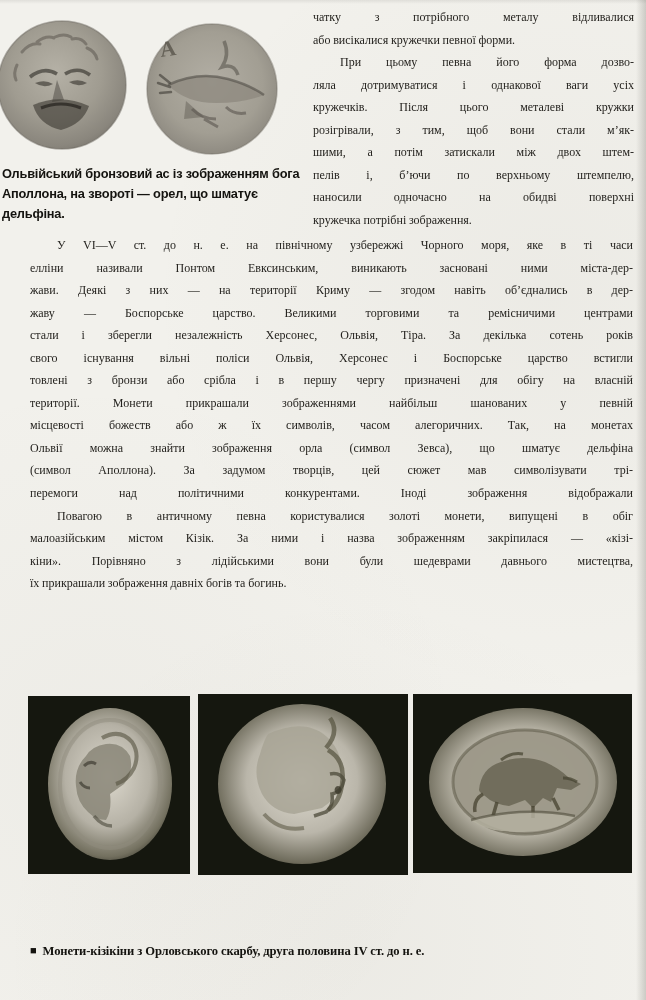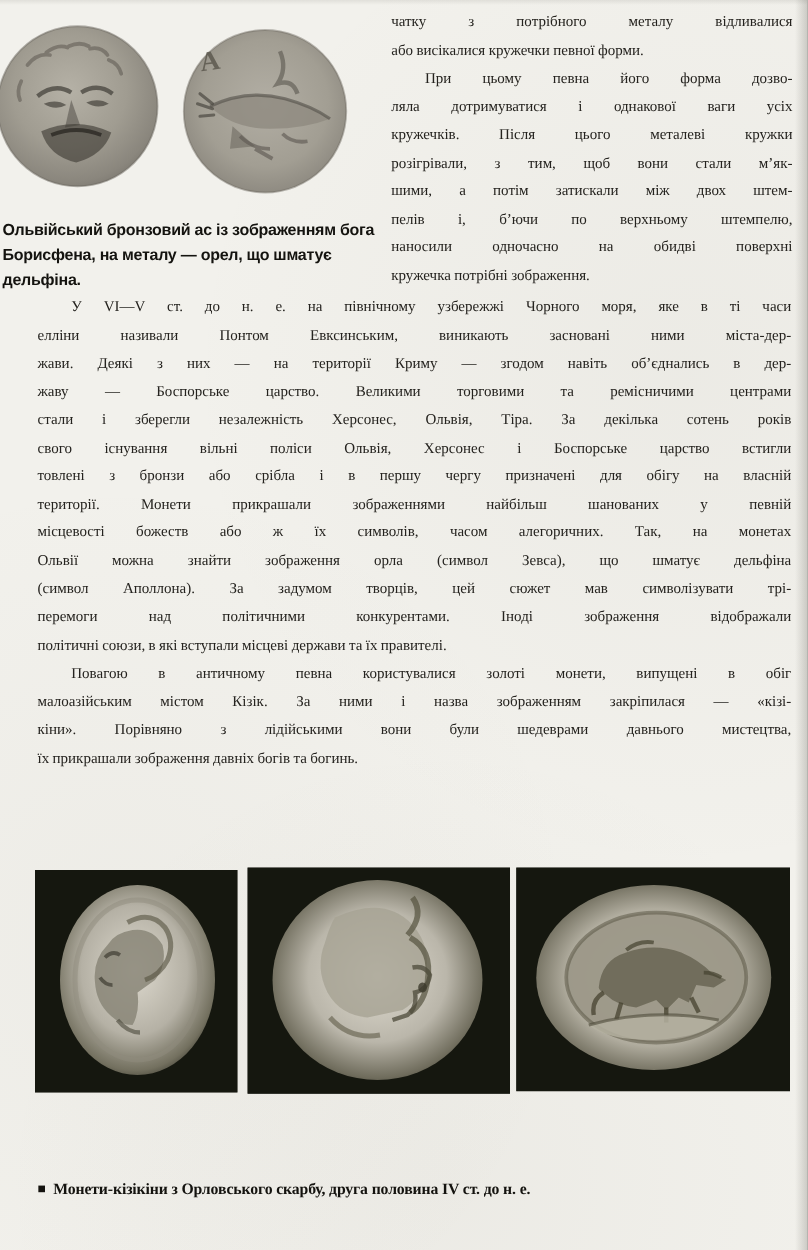--- a/index.html
+++ b/index.html
@@ -37,21 +37,21 @@
   .coin{position:absolute;border-radius:50%;}
   .coin-1{left:-3px;top:20px;width:131px;height:131px;}
   .coin-2{left:146px;top:23px;width:133px;height:133px;}
   .coin svg{display:block;width:100%;height:100%;}
   .coin-letter{
     position:absolute;left:160px;top:36px;transform:rotate(-8deg);
     font-family:"Liberation Serif",serif;font-size:22px;font-weight:bold;
     color:#5d594f;opacity:.85;
   }
   .figcap-top{
-    position:absolute;left:2px;top:174px;width:310px;
+    position:absolute;left:2px;top:164px;width:310px;
     font-family:"Liberation Sans",sans-serif;font-weight:bold;
     font-size:12.8px;line-height:19.8px;color:#14130f;letter-spacing:-0.2px;
   }
 
   
   .photo{position:absolute;background:#15170f;overflow:hidden;}
   .photo svg{display:block;width:100%;height:100%;}
   .photo-1{left:28px;top:696px;width:162px;height:178px;}
   .photo-2{left:198px;top:694px;width:210px;height:181px;}
   .photo-3{left:413px;top:694px;width:219px;height:179px;}
@@ -119,21 +119,21 @@
 
         <path d="M14,52 l10,8 M12,60 l12,4 M14,70 l11,-1" stroke="#4c4942" stroke-width="2.5" opacity=".7" stroke-linecap="round"></path>
 
         <path d="M46,86 q10,10 24,10 M80,84 q8,8 20,6 M58,96 l14,8" stroke="#534f48" stroke-width="3" fill="none" opacity=".55"></path>
         <path d="M40,78 l18,16 l-20,2z" fill="#5d594f" opacity=".45"></path>
       </svg>
     </div>
     <div class="coin-letter">А</div>
     <div class="figcap-top">
       <div>Ольвійський бронзовий ас із зображенням бога</div>
-      <div>Борисфена, на металу — орел, що шматує дельфіна.</div>
+      <div>Аполлона, на звороті — орел, що шматує дельфіна.</div>
     </div>
   </div>
 
   <div class="intro-col">
     <div class="textline jl">чатку з потрібного металу відливалися</div>
     <div class="textline jl-end">або висікалися кружечки певної форми.</div>
     <div class="textline jl ind">При цьому певна його форма дозво-</div>
     <div class="textline jl">ляла дотримуватися і однакової ваги усіх</div>
     <div class="textline jl">кружечків. Після цього металеві кружки</div>
     <div class="textline jl">розігрівали, з тим, щоб вони стали м’як-</div>
@@ -149,21 +149,20 @@
     <div class="textline jl">жави. Деякі з них — на території Криму — згодом навіть об’єднались в дер-</div>
     <div class="textline jl">жаву — Боспорське царство. Великими торговими та ремісничими центрами</div>
     <div class="textline jl">стали і зберегли незалежність Херсонес, Ольвія, Тіра. За декілька сотень років</div>
     <div class="textline jl">свого існування вільні поліси Ольвія, Херсонес і Боспорське царство встигли</div>
     <div class="textline jl">товлені з бронзи або срібла і в першу чергу призначені для обігу на власній</div>
     <div class="textline jl">території. Монети прикрашали зображеннями найбільш шанованих у певній</div>
     <div class="textline jl">місцевості божеств або ж їх символів, часом алегоричних. Так, на монетах</div>
     <div class="textline jl">Ольвії можна знайти зображення орла (символ Зевса), що шматує дельфіна</div>
     <div class="textline jl">(символ Аполлона). За задумом творців, цей сюжет мав символізувати трі-</div>
     <div class="textline jl">перемоги над політичними конкурентами. Іноді зображення відображали</div>
-    <div class="textline jl-end">політичні союзи, в які вступали місцеві держави та їх правителі.</div>
     <div class="textline jl ind">Повагою в античному певна користувалися золоті монети, випущені в обіг</div>
     <div class="textline jl">малоазійським містом Кізік. За ними і назва зображенням закріпилася — «кізі-</div>
     <div class="textline jl">кіни». Порівняно з лідійськими вони були шедеврами давнього мистецтва,</div>
     <div class="textline jl-end">їх прикрашали зображення давніх богів та богинь.</div>
   </div>
 
   <div class="photo photo-1">
     <svg viewBox="0 0 162 178">
       <defs>
         <radialGradient id="p1" cx="48%" cy="45%" r="62%">

